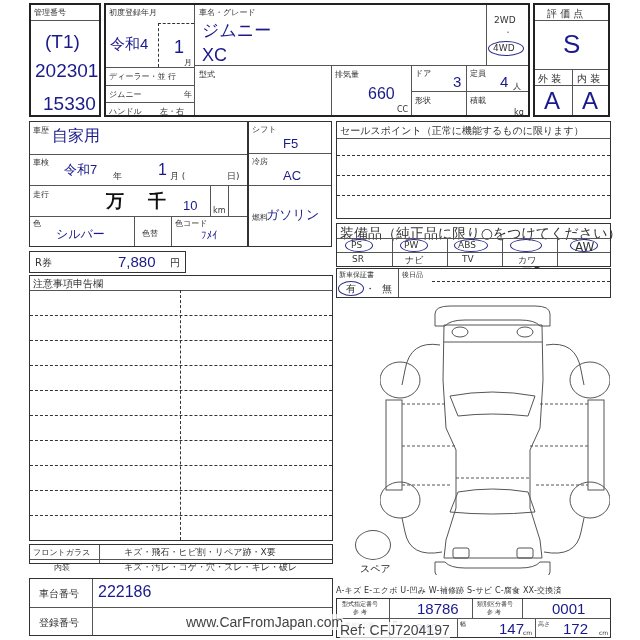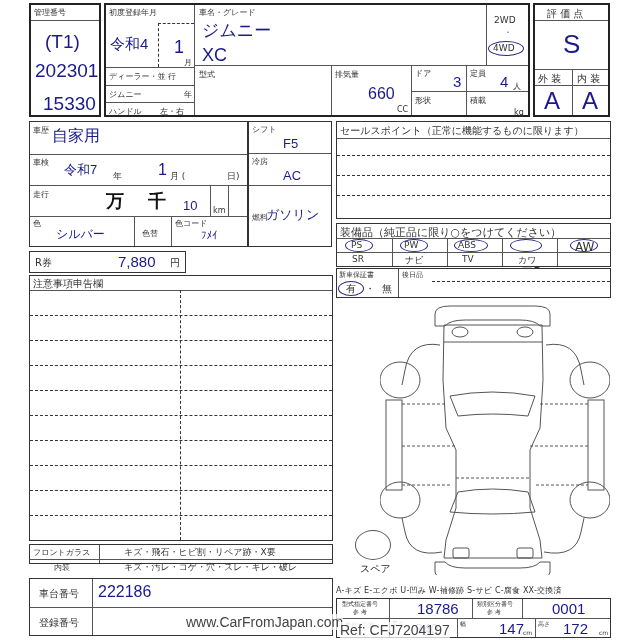--- a/index.html
+++ b/index.html
@@ -132,21 +132,21 @@
 
 <div class="box" style="left:336px;top:121px;width:275px;height:98px;">
   <div class="lbl" style="left:3px;top:2px;font-size:10px;">セールスポイント（正常に機能するものに限ります）</div>
   <div class="hl" style="top:16px;"></div>
   <div class="dash" style="left:0;right:0;top:33px;"></div>
   <div class="dash" style="left:0;right:0;top:53px;"></div>
   <div class="dash" style="left:0;right:0;top:73px;"></div>
 </div>
 
 <div class="box" style="left:336px;top:223px;width:275px;height:44px;">
-  <div class="lbl" style="left:3px;top:1px;font-size:11px;">装備品（純正品に限り○をつけてください）</div>
+  <div class="lbl" style="left:3px;top:1px;font-size:14px;">装備品（純正品に限り○をつけてください）</div>
   <div class="hl" style="top:14px;"></div>
   <div class="hl" style="top:28px;"></div>
   <div class="vl" style="left:55px;top:14px;"></div>
   <div class="vl" style="left:110px;top:14px;"></div>
   <div class="vl" style="left:165px;top:14px;"></div>
   <div class="vl" style="left:220px;top:14px;"></div>
   <div class="oval" style="left:8px;top:15px;width:28px;height:13px;"></div>
   <div class="lbl" style="left:14px;top:16px;font-size:9px;">PS</div>
   <div class="oval" style="left:63px;top:15px;width:28px;height:13px;"></div>
   <div class="lbl" style="left:67px;top:16px;font-size:9px;">PW</div>

